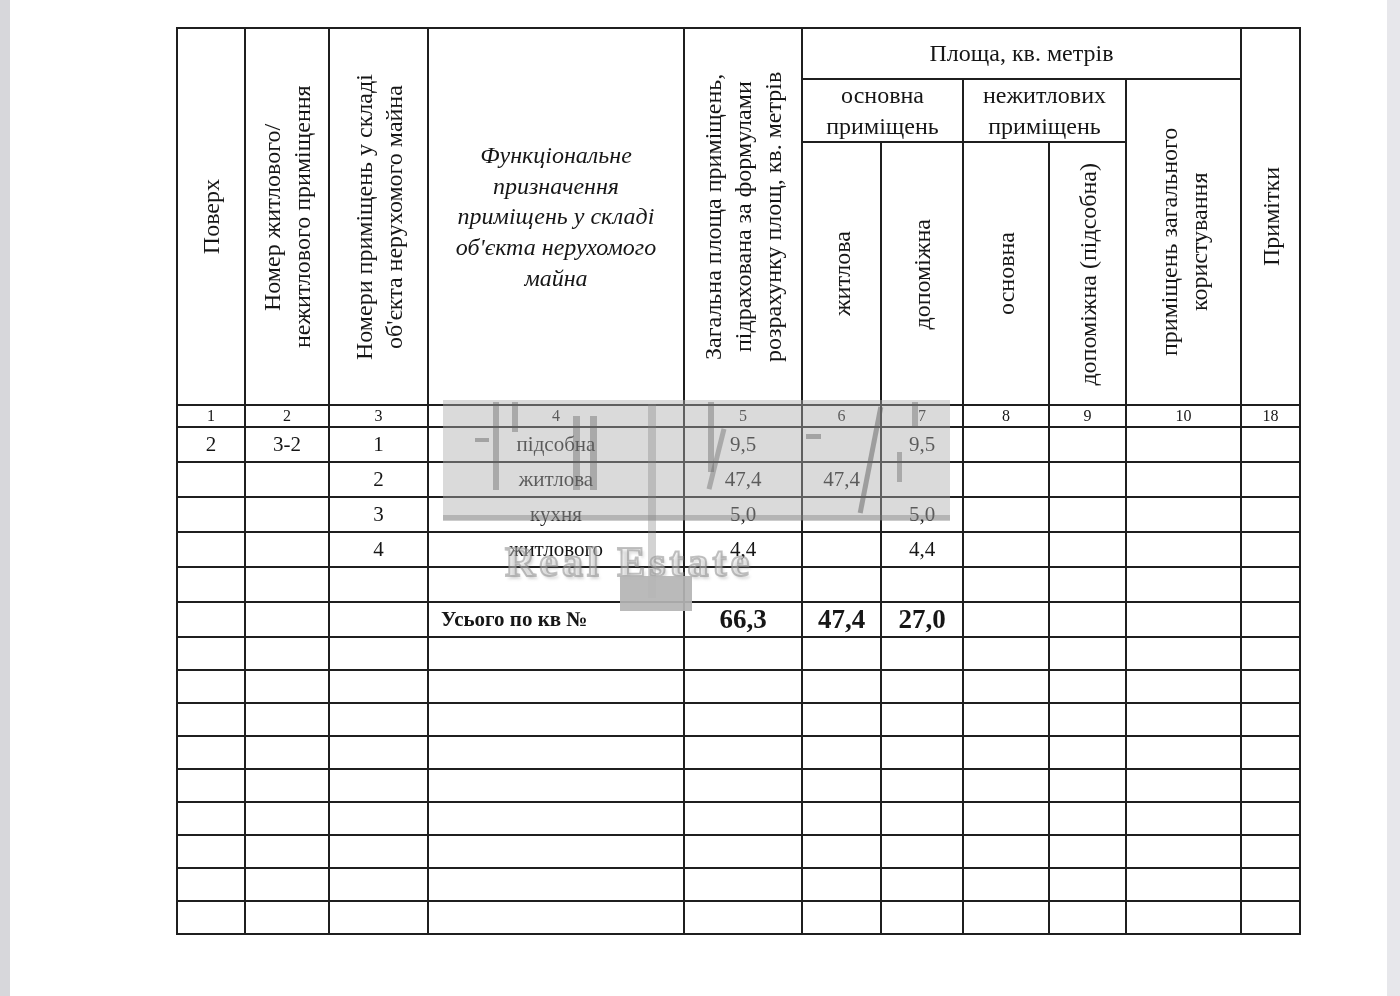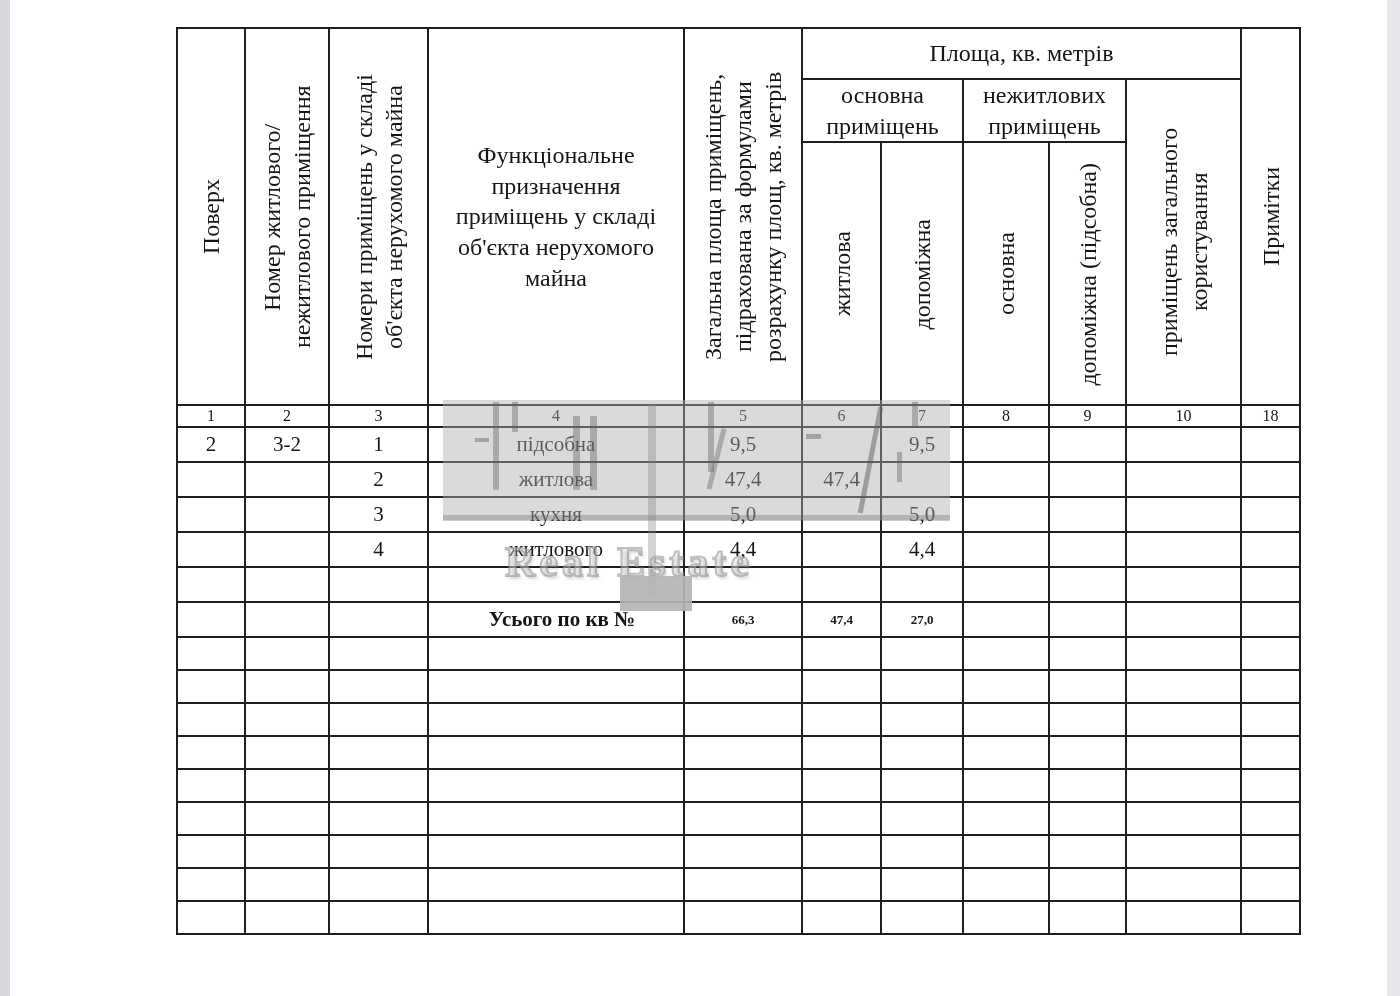--- a/index.html
+++ b/index.html
@@ -16,21 +16,21 @@
     position:absolute; left:176px; top:27px; width:1123px;
     border-collapse:collapse; table-layout:fixed;
   }
   .explication th, .explication td {
     border:2px solid #1f1f1f; padding:0;
     text-align:center; vertical-align:middle;
     font-weight:normal; color:#161616;
     overflow:hidden;
   }
   thead th { font-size:24px; line-height:1.28; }
-  th.hdr-function { padding:0 24px; }
+  th.hdr-function { padding:0 24px;font-style:italic; }
   .vert {
     display:inline-block;
     writing-mode:vertical-rl;
     transform:rotate(180deg);
     text-align:center;
     vertical-align:middle;
     line-height:1.25;
     white-space:normal;
   }
   .v-len-280 { height:280px; }
@@ -39,23 +39,23 @@
   .v-len-260 { height:260px; }
 
   tr.hdr-row-1 { height:51px; }
   tr.hdr-row-2 { height:55px; }
   tr.hdr-row-3 { height:263px; }
   tr.colnum-row { height:22px; }
   .colnum-row td { font-size:16px; }
 
   tbody td { font-size:21px; height:31px; }
   tr.body-tall td { height:33px; }
-  tr.row-total td { font-weight:bold; font-size:13px; }
+  tr.row-total td { font-weight:bold; font-size:27px; }
   tr.row-total td:nth-child(4) {
-    text-align:center; padding-left:12px; white-space:nowrap; font-size:21px;
+    text-align:left; padding-left:12px; white-space:nowrap; font-size:21px;
   }
 
   
   .wm-box {
     position:absolute; left:443px; top:400px; width:507px; height:120px;
     background:rgba(174,174,174,0.45);
   }
   .wm-box-shadow {
     position:absolute; left:443px; top:515px; width:507px; height:6px;
     background:rgba(110,110,110,0.35);

